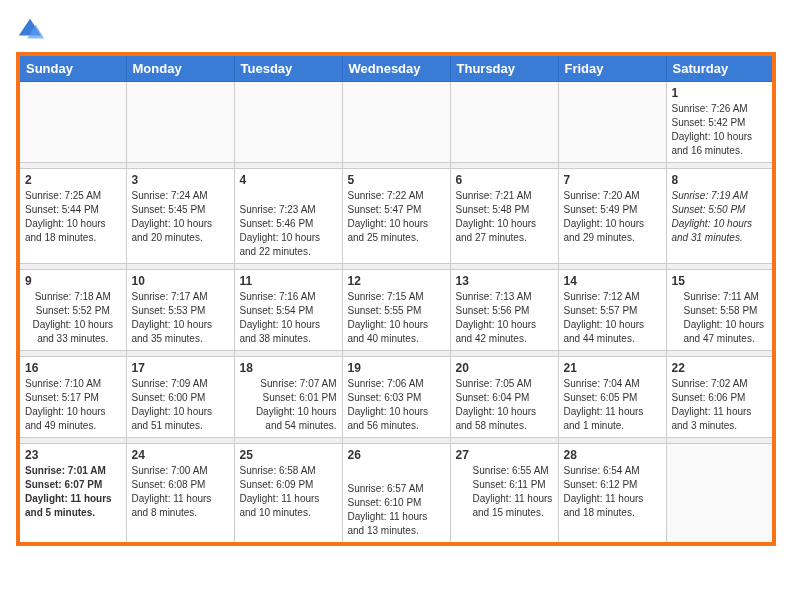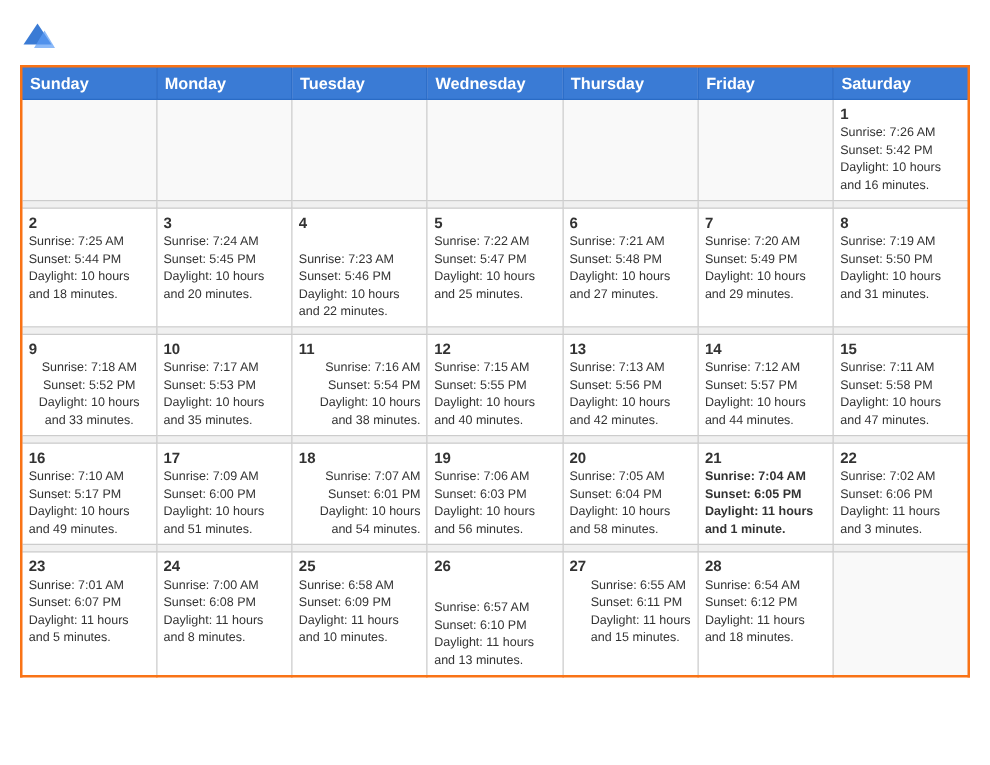--- a/index.html
+++ b/index.html
@@ -48,21 +48,21 @@
       font-weight: bold;
       color: #333;
     }
     .location {
       font-size: 15px;
       color: #555;
     }
     .calendar {
       width: 100%;
       border-collapse: collapse;
-      border: 2px solid #f97316;
+      border: 4px solid #f97316;
     }
     .calendar th {
       background-color: #3a7bd5;
       color: #fff;
       text-align: left;
       padding: 5px 6px;
       font-size: 13px;
       font-weight: bold;
       border: 1px solid #2a6bc5;
     }
@@ -192,21 +192,21 @@
         </td>
         <td>
           <span class="day-num">7</span>
           <div class="day-info" style="white-space: pre-line;">Sunrise: 7:20 AM
 Sunset: 5:49 PM
 Daylight: 10 hours
 and 29 minutes.</div>
         </td>
         <td>
           <span class="day-num">8</span>
-          <div class="day-info" style="white-space: pre-line;">Sunrise: 7:19 AM
+          <div class="day-info" style="white-space: pre-line; font-style: italic;">Sunrise: 7:19 AM
 Sunset: 5:50 PM
 Daylight: 10 hours
 and 31 minutes.</div>
         </td>
       </tr>
       <tr class="row-separator">
         <td></td>
         <td></td>
         <td></td>
         <td></td>
@@ -224,21 +224,21 @@
         </td>
         <td>
           <span class="day-num">10</span>
           <div class="day-info" style="white-space: pre-line;">Sunrise: 7:17 AM
 Sunset: 5:53 PM
 Daylight: 10 hours
 and 35 minutes.</div>
         </td>
         <td>
           <span class="day-num">11</span>
-          <div class="day-info" style="white-space: pre-line; text-align: right;">Sunrise: 7:16 AM
+          <div class="day-info" style="white-space: pre-line;">Sunrise: 7:16 AM
 Sunset: 5:54 PM
 Daylight: 10 hours
 and 38 minutes.</div>
         </td>
         <td>
           <span class="day-num">12</span>
           <div class="day-info" style="white-space: pre-line;">Sunrise: 7:15 AM
 Sunset: 5:55 PM
 Daylight: 10 hours
 and 40 minutes.</div>
@@ -252,21 +252,21 @@
         </td>
         <td>
           <span class="day-num">14</span>
           <div class="day-info" style="white-space: pre-line;">Sunrise: 7:12 AM
 Sunset: 5:57 PM
 Daylight: 10 hours
 and 44 minutes.</div>
         </td>
         <td>
           <span class="day-num">15</span>
-          <div class="day-info" style="white-space: pre-line;">Sunrise: 7:11 AM
+          <div class="day-info" style="white-space: pre-line; margin-left: 12px;">Sunrise: 7:11 AM
 Sunset: 5:58 PM
 Daylight: 10 hours
 and 47 minutes.</div>
         </td>
       </tr>
       <tr class="row-separator">
         <td></td>
         <td></td>
         <td></td>
         <td></td>
@@ -305,21 +305,21 @@
         </td>
         <td>
           <span class="day-num">20</span>
           <div class="day-info" style="white-space: pre-line;">Sunrise: 7:05 AM
 Sunset: 6:04 PM
 Daylight: 10 hours
 and 58 minutes.</div>
         </td>
         <td>
           <span class="day-num">21</span>
-          <div class="day-info" style="white-space: pre-line; font-weight: bold;">Sunrise: 7:04 AM
+          <div class="day-info" style="white-space: pre-line;">Sunrise: 7:04 AM
 Sunset: 6:05 PM
 Daylight: 11 hours
 and 1 minute.</div>
         </td>
         <td>
           <span class="day-num">22</span>
           <div class="day-info" style="white-space: pre-line;">Sunrise: 7:02 AM
 Sunset: 6:06 PM
 Daylight: 11 hours
 and 3 minutes.</div>
@@ -330,21 +330,21 @@
         <td></td>
         <td></td>
         <td></td>
         <td></td>
         <td></td>
         <td></td>
       </tr>
       <tr>
         <td>
           <span class="day-num">23</span>
-          <div class="day-info" style="white-space: pre-line;">Sunrise: 7:01 AM
+          <div class="day-info" style="white-space: pre-line; font-weight: bold;">Sunrise: 7:01 AM
 Sunset: 6:07 PM
 Daylight: 11 hours
 and 5 minutes.</div>
         </td>
         <td>
           <span class="day-num">24</span>
           <div class="day-info" style="white-space: pre-line;">Sunrise: 7:00 AM
 Sunset: 6:08 PM
 Daylight: 11 hours
 and 8 minutes.</div>

